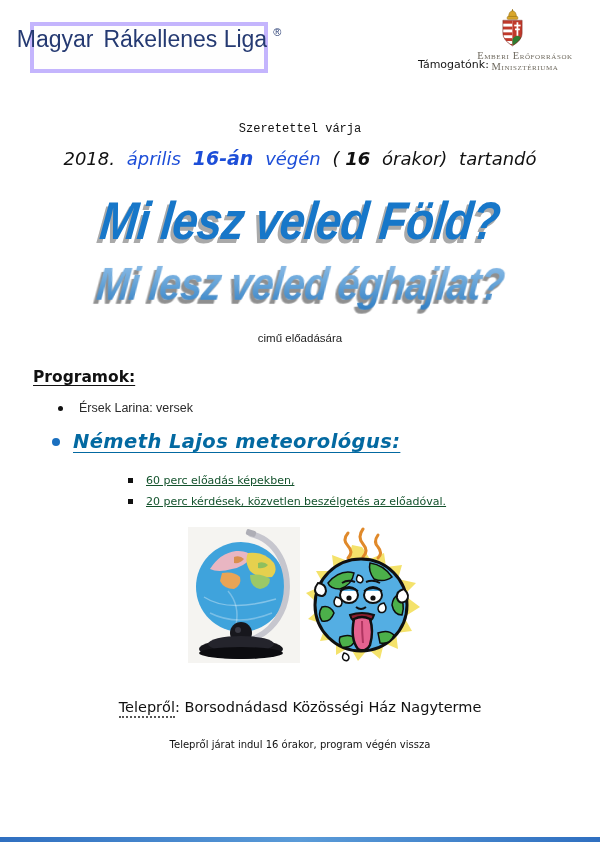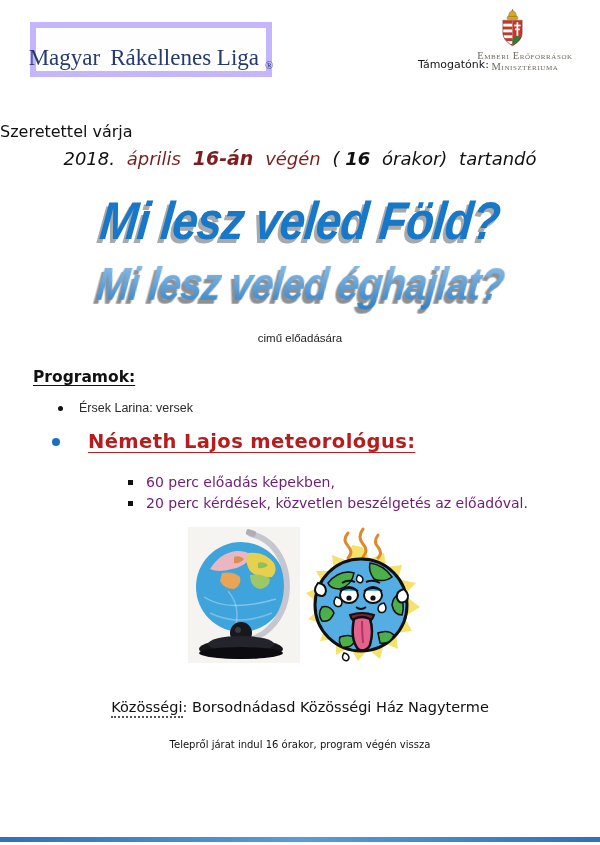--- a/index.html
+++ b/index.html
@@ -5,47 +5,47 @@
   html,body { margin:0; padding:0; background:#e8e8e8; }
   .page {
     position:relative; width:600px; height:845px; margin:0 auto;
     background:#ffffff; overflow:hidden;
     font-family:"DejaVu Sans", sans-serif; color:#111;
   }
 
   
   .logo-box {
     position:absolute; left:30px; top:22px; width:230px; height:43px;
-    background:#fefefe; border:6px solid #c4b5fd;
-    display:flex; align-items:flex-end; justify-content:center; gap:5px;
-    font-family:Liberation Serif, serif; color:#253a72; font-size:23px;
+    background:#fefefe; border:4px solid #c4b5fd;
+    display:flex; align-items:flex-start; justify-content:center; gap:5px;
+    font-family:Liberation Sans, sans-serif; color:#253a72; font-size:23px;
     white-space:nowrap;
   }
   .logo-box sup { font-size:11px; margin-left:1px; }
   .org-name {
     position:absolute; left:32px; top:77px; width:240px;
     color:#2e75b6; font-weight:bold; font-size:16.5px; letter-spacing:.3px;
   }
   .supporter-label { position:absolute; left:418px; top:58px; font-size:11px; color:#151515; }
   .coat { position:absolute; left:499px; top:9px; }
   .ministry {
     position:absolute; left:452px; top:50px; width:146px; text-align:center;
     font-variant:small-caps; color:#6e695e; font-size:10.5px; line-height:11px;
     letter-spacing:.6px; font-family:Liberation Serif, serif;
   }
 
   
-  .invite { position:absolute; left:0; right:0; top:122px; text-align:left; font-size:16px; color:#111; }
+  .invite { position:absolute; left:0; right:0; top:122px; text-align:center; font-size:12px; color:#111;font-family:Liberation Mono, monospace; }
   .date-line {
     position:absolute; left:0; right:0; top:147px; text-align:center;
     font-size:18px; font-style:italic; white-space:nowrap;
   }
   .date-line span { margin-right:6px; }
   .date-line .nom { margin-right:0; }
-  .red { color:#7f1d1d; }
+  .red { color:#1d4ed8; }
   .bold { font-weight:bold; }
   .day { font-weight:bold; font-size:19px; }
 
   
   .wordart1, .wordart2 { position:absolute; left:0; right:0; text-align:center; white-space:nowrap; }
   .wordart1 { top:190px; }
   .wordart2 { top:257px; }
   .wordart1 span {
     display:inline-block; transform:skewX(-6deg) scaleX(.86);
     font-family:"Liberation Sans", sans-serif; font-weight:bold; font-style:italic;
@@ -68,28 +68,28 @@
     position:absolute; left:33px; top:368px; font-size:15.5px; font-weight:600;
     text-decoration:underline; text-underline-offset:3px;
   }
   .bullet-row { position:absolute; display:flex; align-items:center; }
   .row-item1 { left:58px; top:401px;text-align:right; }
   .row-item2 { left:52px; top:430px; }
   .dot { width:5px; height:5px; border-radius:50%; background:#111; margin-right:16px; flex:0 0 auto; }
   .dot-blue { width:8px; height:8px; border-radius:50%; background:#1a6fbf; margin-right:13px; flex:0 0 auto; }
   .item1-text { font-family:"Liberation Sans", sans-serif; font-size:12.5px; color:#2b2b2b; }
   .item2-text {
-    color:#b91c1c; font-weight:bold; font-size:19.5px;
-    text-decoration:underline; text-underline-offset:4px; letter-spacing:.4px;margin-left:15px;
+    color:#0369a1; font-weight:bold; font-style:italic; font-size:19.5px;
+    text-decoration:underline; text-underline-offset:4px; letter-spacing:.4px;
   }
   .sub-row { position:absolute; display:flex; align-items:center; }
   .sub1 { left:128px; top:474px; }
   .sub2 { left:128px; top:495px; }
   .square { width:5px; height:5px; background:#111; margin-right:13px; flex:0 0 auto; }
-  .sub-text { font-size:14px; color:#701a75; }
+  .sub-text { font-size:11px; color:#14532d;text-decoration:underline; }
 
   
   .pics { position:absolute; left:188px; top:527px; display:flex; gap:0; }
 
   
   .footer1 { position:absolute; left:0; right:0; top:699px; text-align:center; font-size:14.5px; }
   .loc-label { border-bottom:2px dotted #555; padding-bottom:1px; }
   .footer2 { position:absolute; left:0; right:0; top:739px; text-align:center; font-size:10px; }
   .bottom-bar { position:absolute; left:0; right:0; bottom:3px; height:5px;
     background:linear-gradient(90deg,#2f6fc0,#5a9bd8,#2f6fc0); }
@@ -234,18 +234,18 @@
       <path d="M18 56 q-6 8 0 12 q7 3 8 -4 q0 -7 -8 -8Z" fill="#ffffff" stroke="#101010" stroke-width="2"></path>
       <path d="M104 62 q7 7 2 12 q-7 4 -9 -3 q-1 -7 7 -9Z" fill="#ffffff" stroke="#101010" stroke-width="2"></path>
       <path d="M36 70 q-4 6 0 9 q5 2 6 -3 q0 -5 -6 -6Z" fill="#ffffff" stroke="#101010" stroke-width="1.5"></path>
       <path d="M84 76 q4 6 0 9 q-5 2 -6 -3 q0 -5 6 -6Z" fill="#ffffff" stroke="#101010" stroke-width="1.5"></path>
       <path d="M58 48 q-3 5 0 7 q4 2 5 -2 q0 -4 -5 -5Z" fill="#ffffff" stroke="#101010" stroke-width="1.5"></path>
       <path d="M44 126 q-3 5 0 7 q4 2 5 -2 q0 -4 -5 -5Z" fill="#ffffff" stroke="#101010" stroke-width="1.5"></path>
     </svg>
   </div>
 
   <div class="footer1">
-    <span class="loc-label">Közösségi</span><span>: Borsodnádasd Közösségi Ház Nagyterme</span>
+    <span class="loc-label">Telepről</span><span>: Borsodnádasd Közösségi Ház Nagyterme</span>
   </div>
   <div class="footer2">Telepről járat indul 16 órakor, program végén vissza</div>
 
   <div class="bottom-bar"></div>
 </div>
 
 </body></html>

